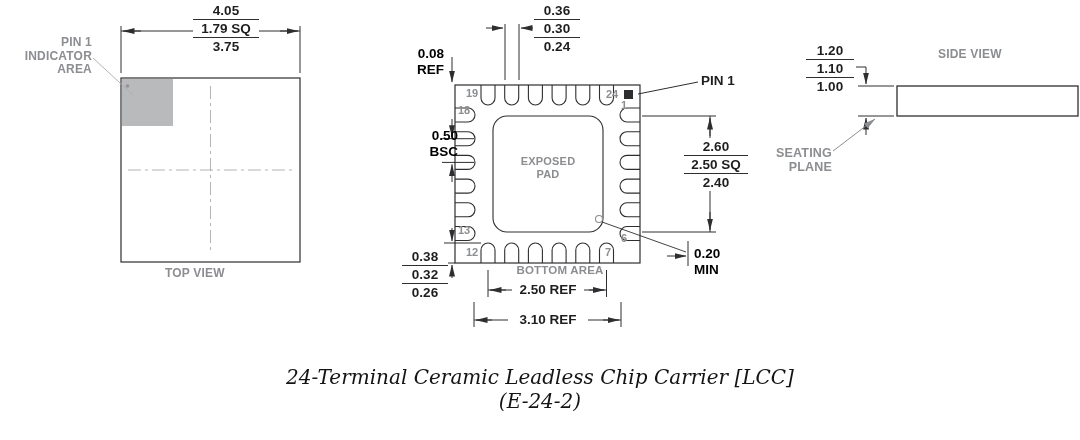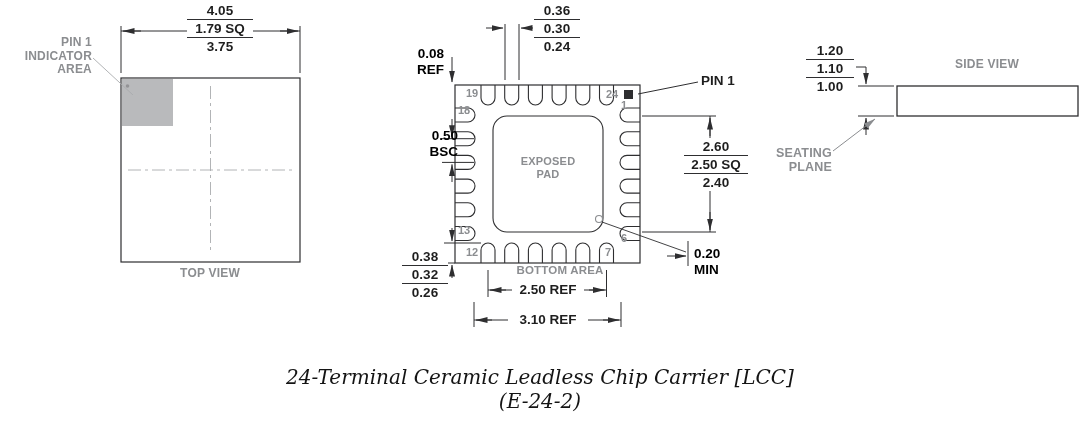--- a/index.html
+++ b/index.html
@@ -141,33 +141,33 @@
         <line x1="858" y1="86" x2="894" y2="86"></line>
         <line x1="858" y1="116" x2="894" y2="116"></line>
         <line x1="856" y1="67" x2="866" y2="67"></line>
         <line x1="866" y1="67" x2="866" y2="84" marker-end="url(#ah)"></line>
         <line x1="866" y1="135" x2="866" y2="118" marker-end="url(#ah)"></line>
       </g>
       <line x1="833" y1="151" x2="875" y2="119" stroke="#8b8d90" stroke-width="1" marker-end="url(#ahg)"></line>
     </g>
   </svg>
 
-  <div class="dim" style="left:187px;top:2px;width:66px">
+  <div class="dim" style="left:193px;top:2px;width:66px">
     <div>4.05</div>
     <div class="sep">1.79 SQ</div>
     <div class="sep">3.75</div>
   </div>
 
   <div class="glabel" style="left:6px;top:36px;width:86px;text-align:right">
     <div>PIN 1</div>
     <div>INDICATOR</div>
     <div>AREA</div>
   </div>
 
-  <div class="glabel" style="left:165px;top:267px;width:90px;text-align:center">TOP VIEW</div>
+  <div class="glabel" style="left:165px;top:267px;width:90px;">TOP VIEW</div>
 
   <div class="dim" style="left:534px;top:2px;width:46px">
     <div>0.36</div>
     <div class="sep">0.30</div>
     <div class="sep">0.24</div>
   </div>
 
   <div class="dim2" style="left:398px;top:46px;width:46px;text-align:right">
     <div>0.08</div>
     <div>REF</div>
@@ -210,21 +210,21 @@
 
   <div class="pnum" style="left:466px;top:89px;width:12px;text-align:right">19</div>
   <div class="pnum" style="left:606px;top:90px;width:14px">24</div>
   <div class="pnum" style="left:621px;top:101px;width:10px">1</div>
   <div class="pnum" style="left:458px;top:106px;width:12px">18</div>
   <div class="pnum" style="left:458px;top:226px;width:12px">13</div>
   <div class="pnum" style="left:466px;top:248px;width:14px">12</div>
   <div class="pnum" style="left:605px;top:248px;width:10px">7</div>
   <div class="pnum" style="left:621px;top:234px;width:10px">6</div>
 
-  <div class="glabel" style="left:938px;top:58px;width:98px;text-align:center">SIDE VIEW</div>
+  <div class="glabel" style="left:938px;top:48px;width:98px;text-align:left">SIDE VIEW</div>
 
   <div class="dim" style="left:806px;top:42px;width:48px">
     <div>1.20</div>
     <div class="sep">1.10</div>
     <div class="sep">1.00</div>
   </div>
 
   <div class="glabel" style="left:750px;top:146px;width:82px;text-align:right;font-size:12.5px;line-height:14px">
     <div>SEATING</div>
     <div>PLANE</div>

